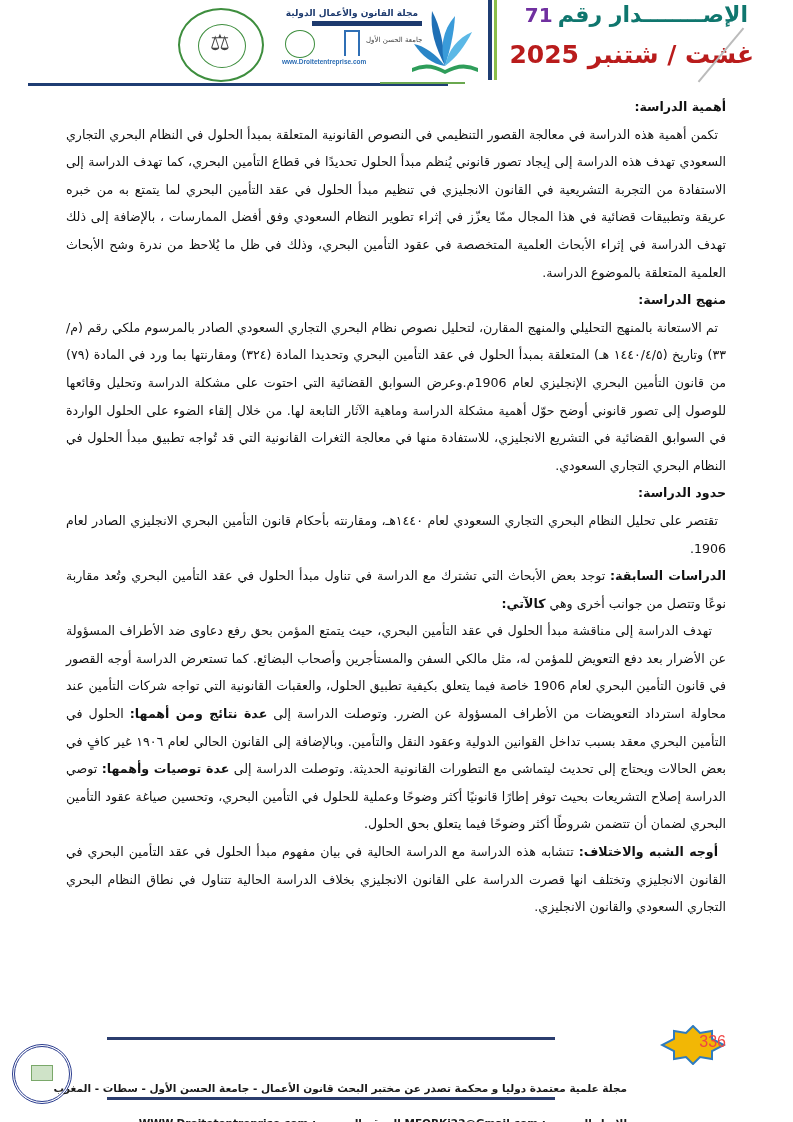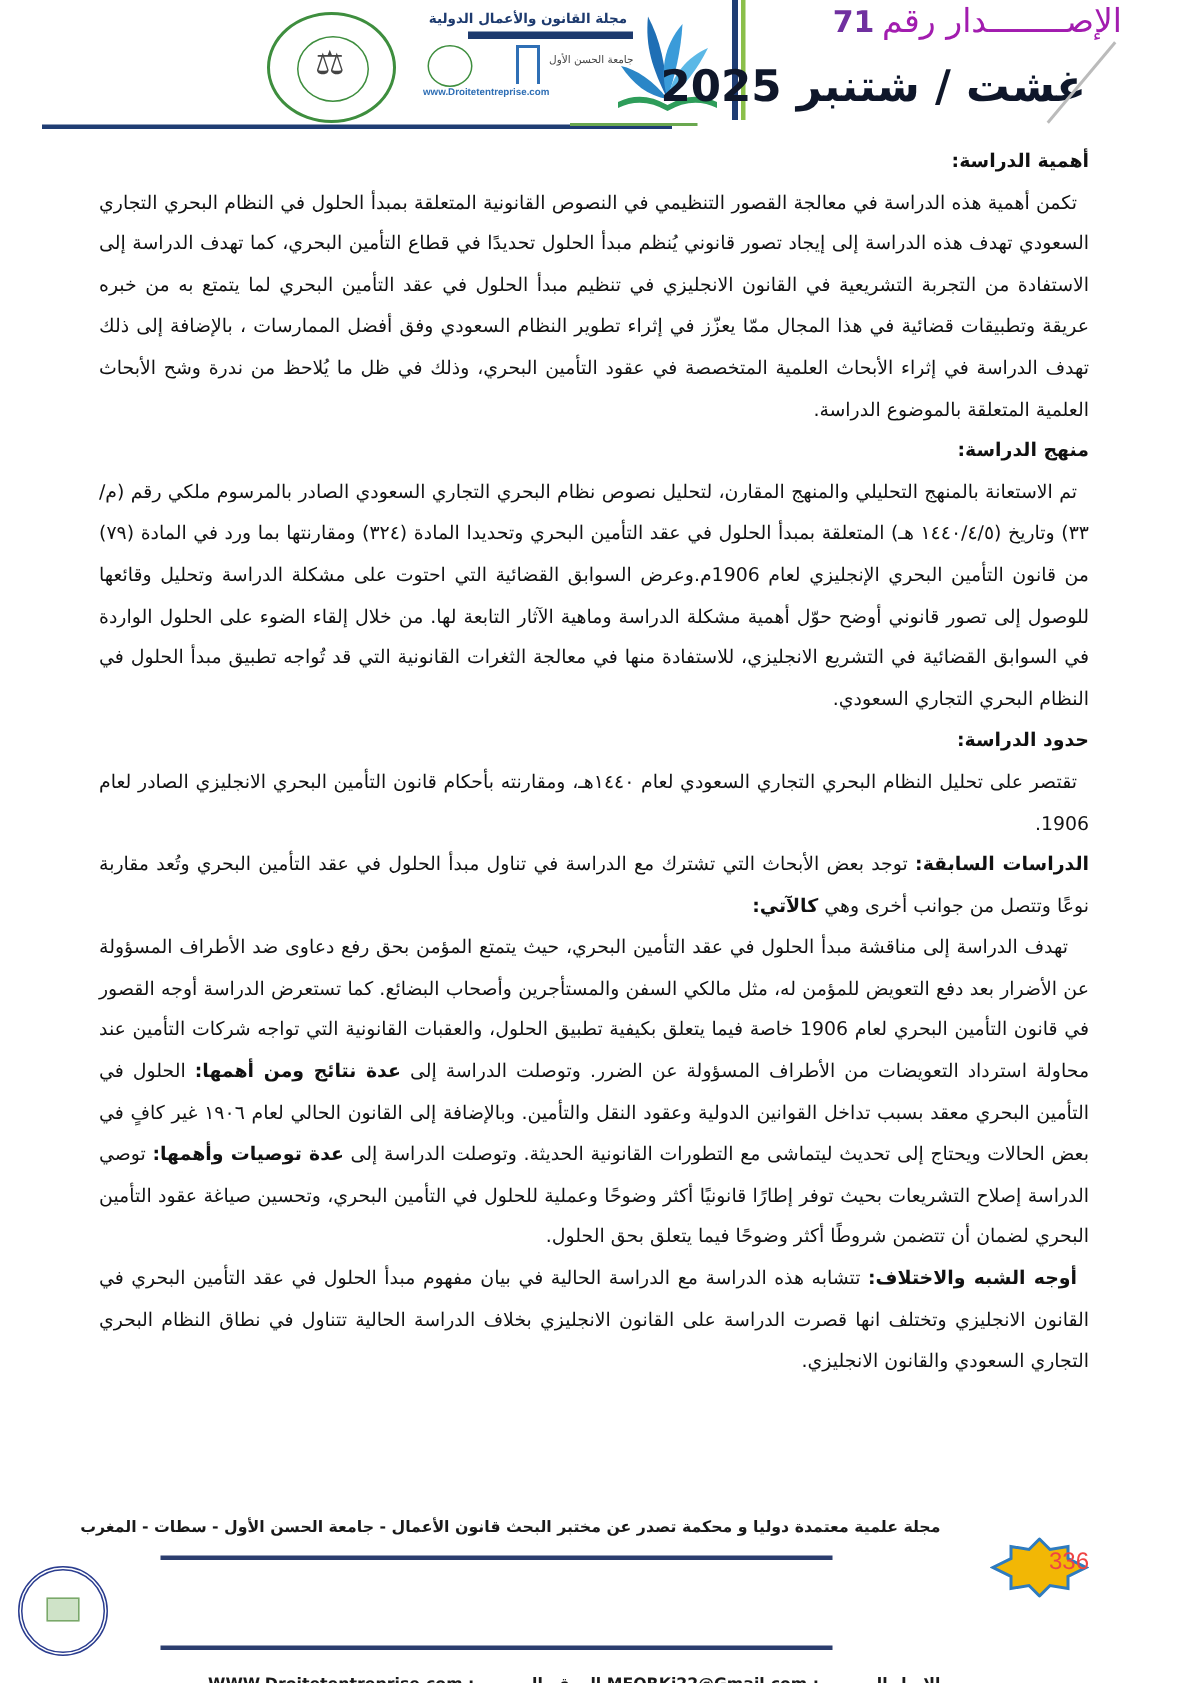--- a/index.html
+++ b/index.html
@@ -19,42 +19,42 @@
   .journal-logo .mini-seal { position: absolute; left: 3px; top: 22px; width: 30px; height: 28px; border-radius: 50%; border: 1px solid #3e8e3e; }
   .journal-logo .castle { position: absolute; left: 62px; top: 22px; width: 16px; height: 26px; border: 2px solid #2f6fb5; border-bottom: none; }
   .journal-logo .univ { position: absolute; left: 84px; top: 28px; font-size: 7px; color: #444; direction: rtl; white-space: nowrap; }
   .journal-logo .site { position: absolute; left: 0px; top: 50px; font-size: 6.5px; color: #2f6fb5; font-weight: bold; font-family: "Liberation Sans", sans-serif; }
   .book-logo { position: absolute; left: 410px; top: 6px; width: 70px; height: 70px; }
   .header-line { position: absolute; left: 28px; top: 83px; width: 420px; height: 3px; background: #1f3d73; }
   .header-line2 { position: absolute; left: 380px; top: 82px; width: 85px; height: 2px; background: #6aa84f; }
   .v-bar1 { position: absolute; left: 488px; top: 0; width: 4px; height: 80px; background: #1f3d73; }
   .v-bar2 { position: absolute; left: 494px; top: 0; width: 3px; height: 80px; background: #8bbf4a; }
   .issue-line { position: absolute; left: 508px; top: 2px; width: 240px; height: 34px; direction: rtl; text-align: right; white-space: nowrap; }
-  .issue-word { font-family: "DejaVu Sans", sans-serif; font-weight: normal; font-size: 22px; color: #a21caf; }
+  .issue-word { font-family: "DejaVu Sans", sans-serif; font-weight: bold; font-size: 22px; color: #0f766e; }
   .issue-num { font-family: "DejaVu Sans", sans-serif; font-weight: bold; font-size: 20px; color: #7030a0; }
-  .date-line { position: absolute; left: 484px; top: 40px; width: 240px; height: 36px; direction: rtl; text-align: right; white-space: nowrap;
-    font-family: "DejaVu Sans", sans-serif; font-weight: bold; font-size: 29px; color: #0f172a; }
+  .date-line { position: absolute; left: 514px; top: 40px; width: 240px; height: 36px; direction: rtl; text-align: right; white-space: nowrap;
+    font-family: "DejaVu Sans", sans-serif; font-weight: bold; font-size: 25px; color: #b91c1c; }
   .diag { position: absolute; left: 720px; top: 20px; width: 2px; height: 70px; background: #bbb; transform: rotate(40deg); }
 
   
   .content { position: absolute; left: 66px; top: 93px; width: 660px; direction: rtl; text-align: justify;
     font-family: "DejaVu Sans", sans-serif; font-size: 12.6px; line-height: 27.6px; color: #111; }
   .content p { margin: 0; }
   .content .indent { text-indent: 8px; }
   .content .heading { font-weight: bold; }
   .content b { font-weight: bold; }
   .content u { text-decoration: underline; }
   .content .study-intro { text-indent: 14px; }
 
   
   .footer-seal { position: absolute; left: 12px; top: 1044px; width: 60px; height: 60px; border-radius: 50%; border: 3px double #2b3d8f; background: #fff; }
   .footer-seal .core { position: absolute; left: 16px; top: 18px; width: 22px; height: 16px; background: #cfe3c8; border: 1px solid #7aa86a; }
   .footer-line-top { position: absolute; left: 107px; top: 1037px; width: 448px; height: 3px; background: #2b3d6e; }
   .footer-line-bottom { position: absolute; left: 107px; top: 1097px; width: 448px; height: 3px; background: #2b3d6e; }
-  .footer-text1 { position: absolute; left: 107px; top: 1012px; width: 520px; direction: rtl; text-align: right; white-space: nowrap;
+  .footer-text1 { position: absolute; left: 107px; top: 1082px; width: 520px; direction: rtl; text-align: right; white-space: nowrap;
     font-size: 10.5px; font-weight: bold; color: #1a1a1a; }
   .footer-text2 { position: absolute; left: 107px; top: 1073px; width: 520px; direction: rtl; text-align: right; white-space: nowrap;
     font-size: 10.5px; font-weight: bold; color: #1a1a1a; margin-top: 44px; }
   .footer-text2 .latin { direction: ltr; unicode-bidi: embed; font-family: "DejaVu Sans", sans-serif; }
   .page-badge { position: absolute; left: 660px; top: 1025px; width: 66px; height: 40px; }
   .page-num { position: absolute; left: 660px; top: 1033px; width: 66px; text-align: right; font-family: "Liberation Sans", sans-serif;
     font-weight: normal; font-size: 16px; color: #ef4444; }
 </style>
 </head>
 <body>

